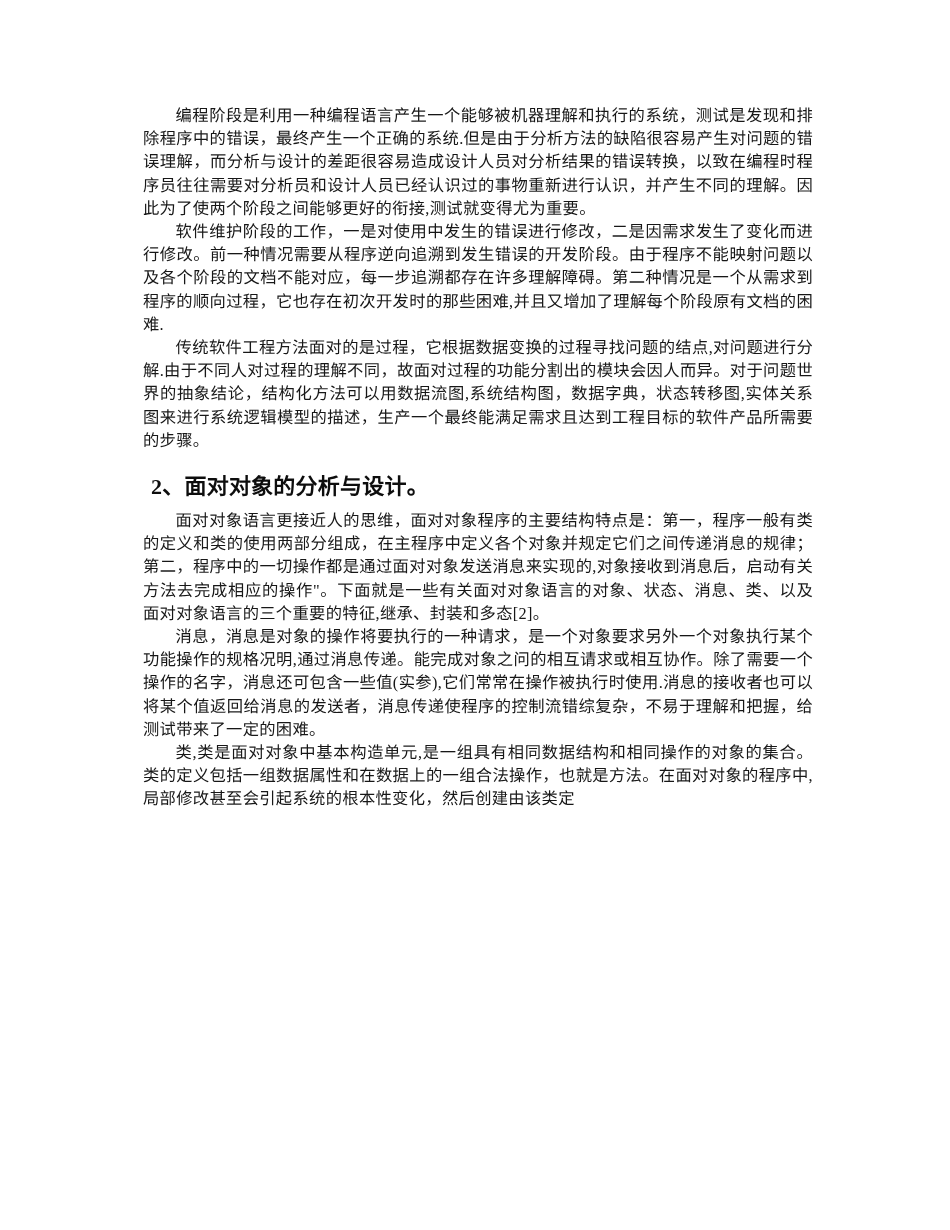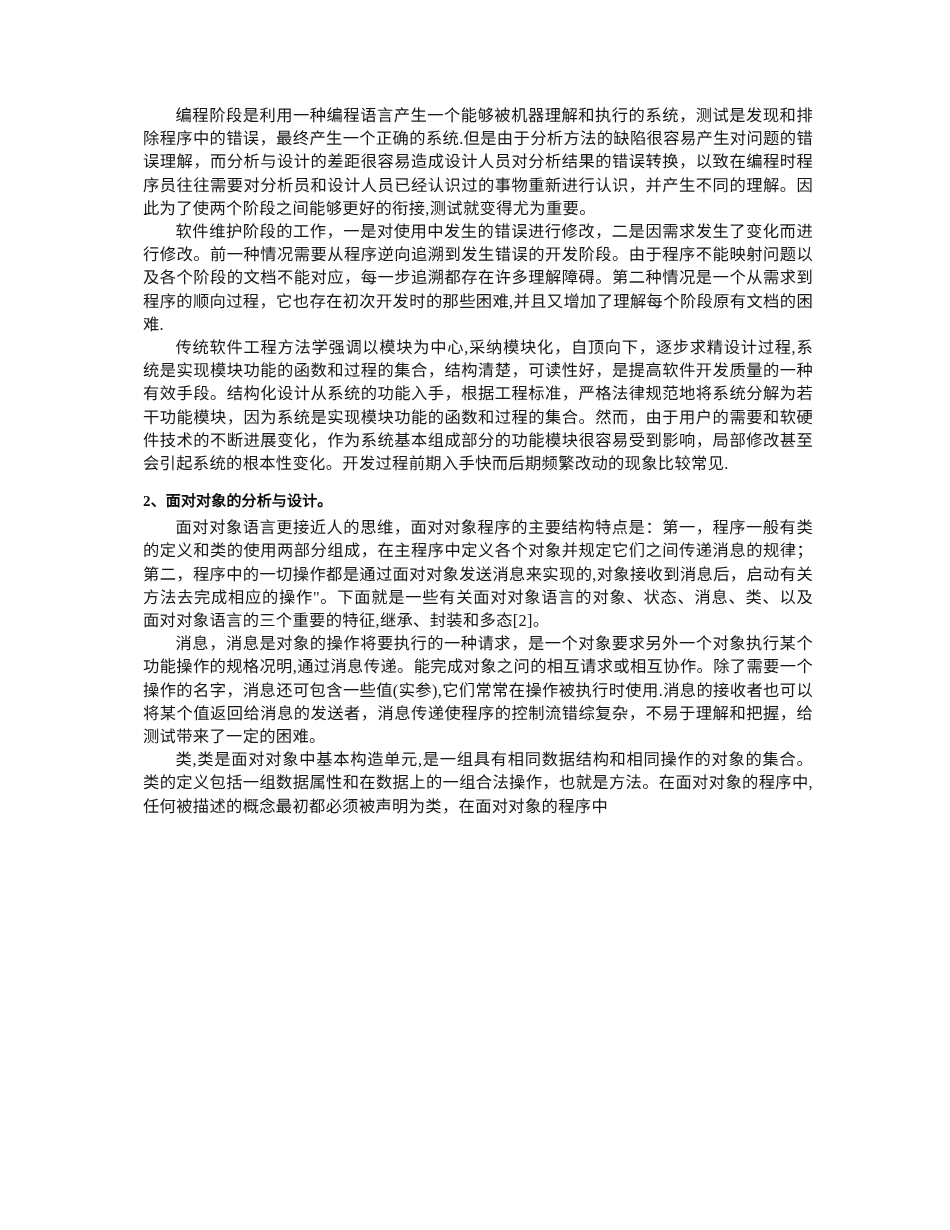--- a/index.html
+++ b/index.html
@@ -31,50 +31,50 @@
     font-size: 16.3px;
     line-height: 23.2px;
     text-align: justify;
     text-justify: inter-ideograph;
     text-indent: 2em;
     letter-spacing: 0.02em;
     color: #171717;
     word-break: break-all;
   }
   .section-heading {
-    margin: 0;
+    margin: 8px;
     padding-top: 13px;
-    font-size: 15px;
+    font-size: 22px;
     line-height: 27px;
     font-weight: bold;
     letter-spacing: 0.01em;
     color: #0d0d0d;
     text-indent: 0;
   }
   .section-heading + .para {
     padding-top: 1px;
   }
 </style>
 </head>
 <body>
 
 <div class="page">
   <div class="text-column">
 
     <p class="para">编程阶段是利用一种编程语言产生一个能够被机器理解和执行的系统，测试是发现和排除程序中的错误，最终产生一个正确的系统.但是由于分析方法的缺陷很容易产生对问题的错误理解，而分析与设计的差距很容易造成设计人员对分析结果的错误转换，以致在编程时程序员往往需要对分析员和设计人员已经认识过的事物重新进行认识，并产生不同的理解。因此为了使两个阶段之间能够更好的衔接,测试就变得尤为重要。</p>
 
     <p class="para">软件维护阶段的工作，一是对使用中发生的错误进行修改，二是因需求发生了变化而进行修改。前一种情况需要从程序逆向追溯到发生错误的开发阶段。由于程序不能映射问题以及各个阶段的文档不能对应，每一步追溯都存在许多理解障碍。第二种情况是一个从需求到程序的顺向过程，它也存在初次开发时的那些困难,并且又增加了理解每个阶段原有文档的困难.</p>
 
+    <p class="para">传统软件工程方法面对的是过程，它根据数据变换的过程寻找问题的结点,对问题进行分解.由于不同人对过程的理解不同，故面对过程的功能分割出的模块会因人而异。对于问题世界的抽象结论，结构化方法可以用数据流图,系统结构图，数据字典，状态转移图,实体关系图来进行系统逻辑模型的描述，生产一个最终能满足需求且达到工程目标的软件产品所需要的步骤。</p>
 
-    <p class="para">传统软件工程方法学强调以模块为中心,采纳模块化，自顶向下，逐步求精设计过程,系统是实现模块功能的函数和过程的集合，结构清楚，可读性好，是提高软件开发质量的一种有效手段。结构化设计从系统的功能入手，根据工程标准，严格法律规范地将系统分解为若干功能模块，因为系统是实现模块功能的函数和过程的集合。然而，由于用户的需要和软硬件技术的不断进展变化，作为系统基本组成部分的功能模块很容易受到影响，局部修改甚至会引起系统的根本性变化。开发过程前期入手快而后期频繁改动的现象比较常见.</p>
 
 
     <h2 class="section-heading">2、面对对象的分析与设计。</h2>
 
     <p class="para">面对对象语言更接近人的思维，面对对象程序的主要结构特点是：第一，程序一般有类的定义和类的使用两部分组成，在主程序中定义各个对象并规定它们之间传递消息的规律；第二，程序中的一切操作都是通过面对对象发送消息来实现的,对象接收到消息后，启动有关方法去完成相应的操作"。下面就是一些有关面对对象语言的对象、状态、消息、类、以及面对对象语言的三个重要的特征,继承、封装和多态[2]。</p>
 
 
     <p class="para">消息，消息是对象的操作将要执行的一种请求，是一个对象要求另外一个对象执行某个功能操作的规格况明,通过消息传递。能完成对象之问的相互请求或相互协作。除了需要一个操作的名字，消息还可包含一些值(实参),它们常常在操作被执行时使用.消息的接收者也可以将某个值返回给消息的发送者，消息传递使程序的控制流错综复杂，不易于理解和把握，给测试带来了一定的困难。</p>
 
-    <p class="para">类,类是面对对象中基本构造单元,是一组具有相同数据结构和相同操作的对象的集合。类的定义包括一组数据属性和在数据上的一组合法操作，也就是方法。在面对对象的程序中,任何被描述的概念最初都必须被声明为类，在面对对象的程序中</p>
+    <p class="para">类,类是面对对象中基本构造单元,是一组具有相同数据结构和相同操作的对象的集合。类的定义包括一组数据属性和在数据上的一组合法操作，也就是方法。在面对对象的程序中,局部修改甚至会引起系统的根本性变化，然后创建由该类定</p>
 
   </div>
 </div>
 
 </body></html>

